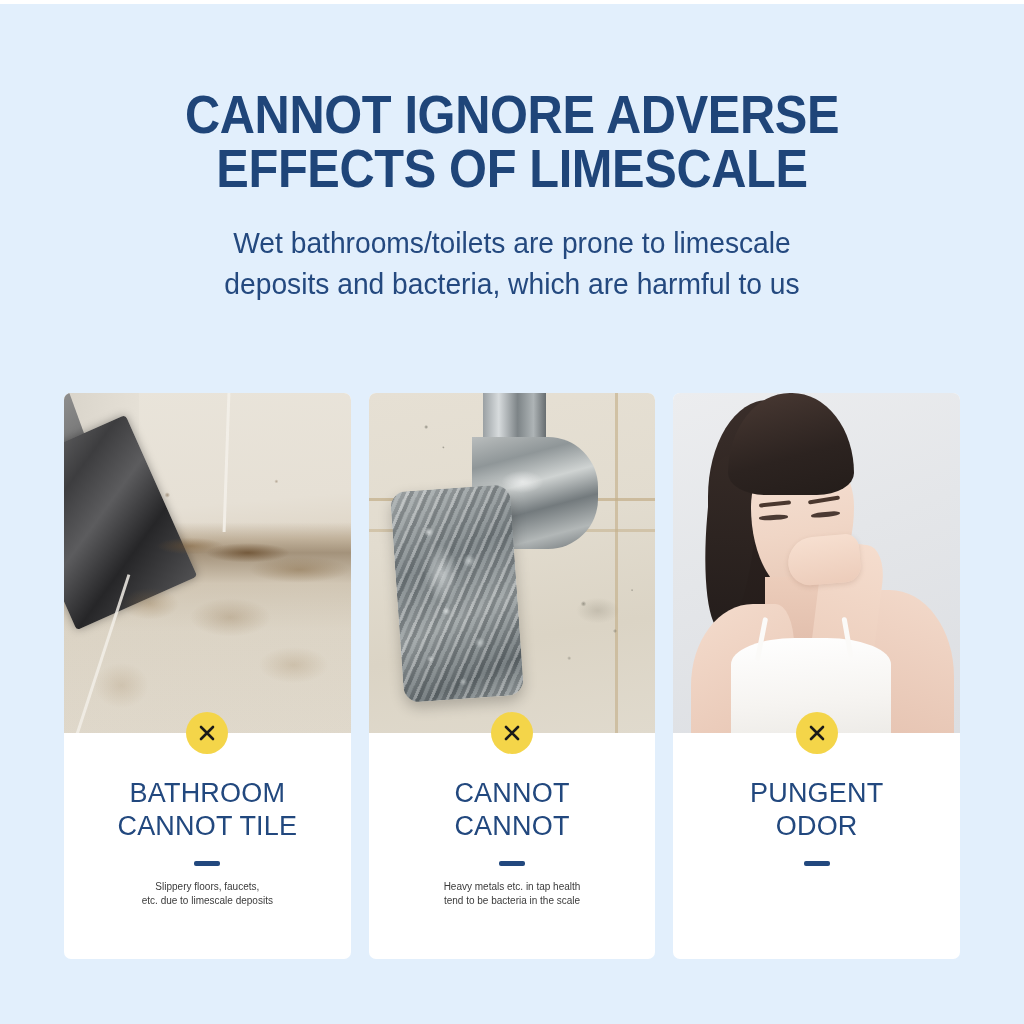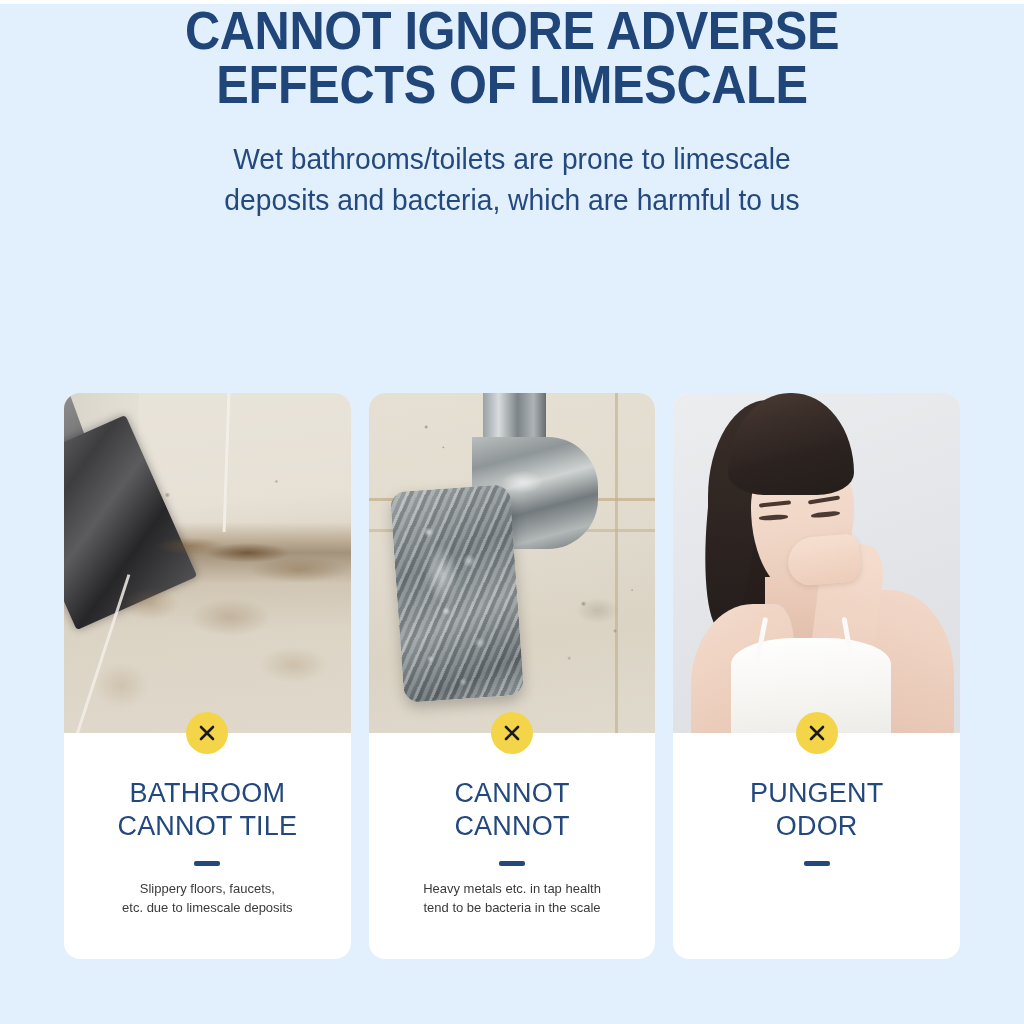--- a/index.html
+++ b/index.html
@@ -14,21 +14,21 @@
     width:1024px; height:1024px;
     background:#e2effc;
     padding-top:4px;
   }
   #poster::before{
     content:""; position:absolute; top:0; left:0;
     width:1024px; height:4px; background:#ffffff; z-index:30;
   }
 
   
-  .header { text-align:center; }
+  .header { text-align:center; padding-top:84px; }
   .headline {
     color:#1f4579;
     font-weight:bold;
     font-size:53px;
     line-height:1.02;
     letter-spacing:-0.4px;
     transform:scaleX(0.92);
     transform-origin:center;
     font-family:"Liberation Sans", sans-serif;
   }
@@ -47,21 +47,21 @@
   .cards {
     position:absolute;
     left:64px; top:393px;
     width:896px; height:566px;
     display:flex;
     gap:18px;
   }
   .card {
     width:287px; height:566px;
     background:#ffffff;
-    border-radius:16px;
+    border-radius:7px;
     overflow:hidden;
     position:relative;
     display:flex;
     flex-direction:column;
   }
   .photo {
     height:340px; width:100%;
     position:relative;
     overflow:hidden;
   }
@@ -270,21 +270,21 @@
     line-height:1.24;
     letter-spacing:0.2px;
   }
   .dash {
     width:26px; height:5px; border-radius:2px;
     background:#22487e;
     margin:17px auto 14px;
   }
   .card-desc {
     color:#3b3b3b;
-    font-size:13px;
+    font-size:10px;
     line-height:1.45;
   }
 </style>
 </head>
 <body>
 
 <div id="poster">
 
   <div class="header">
     <div class="headline">

